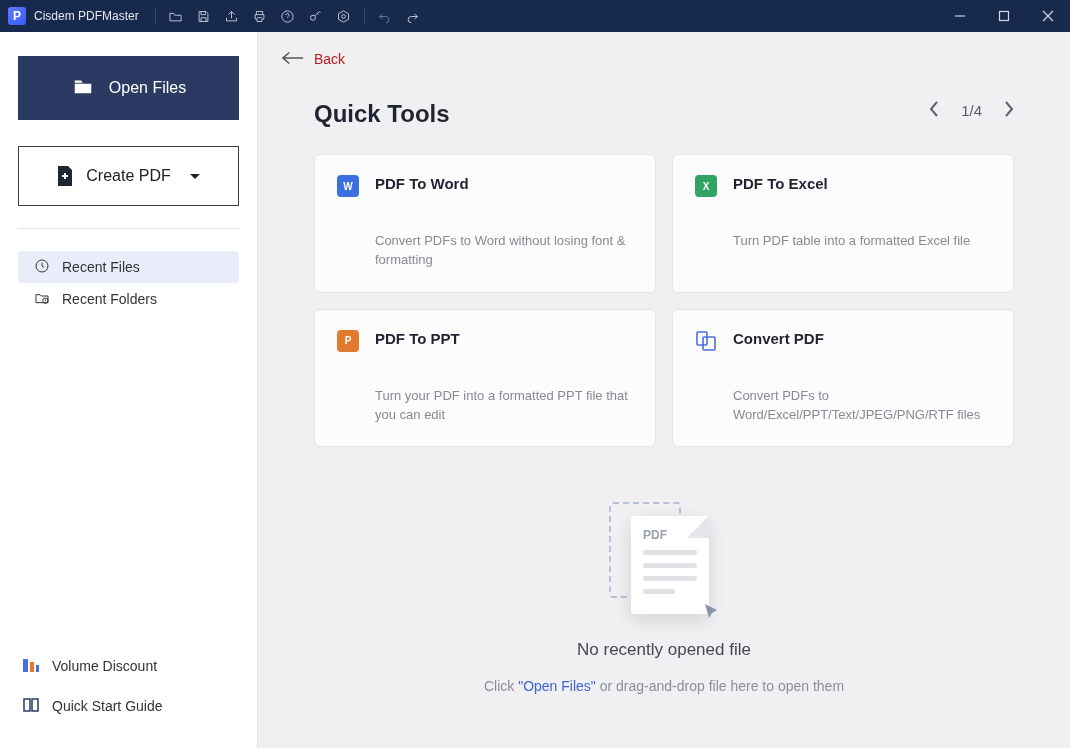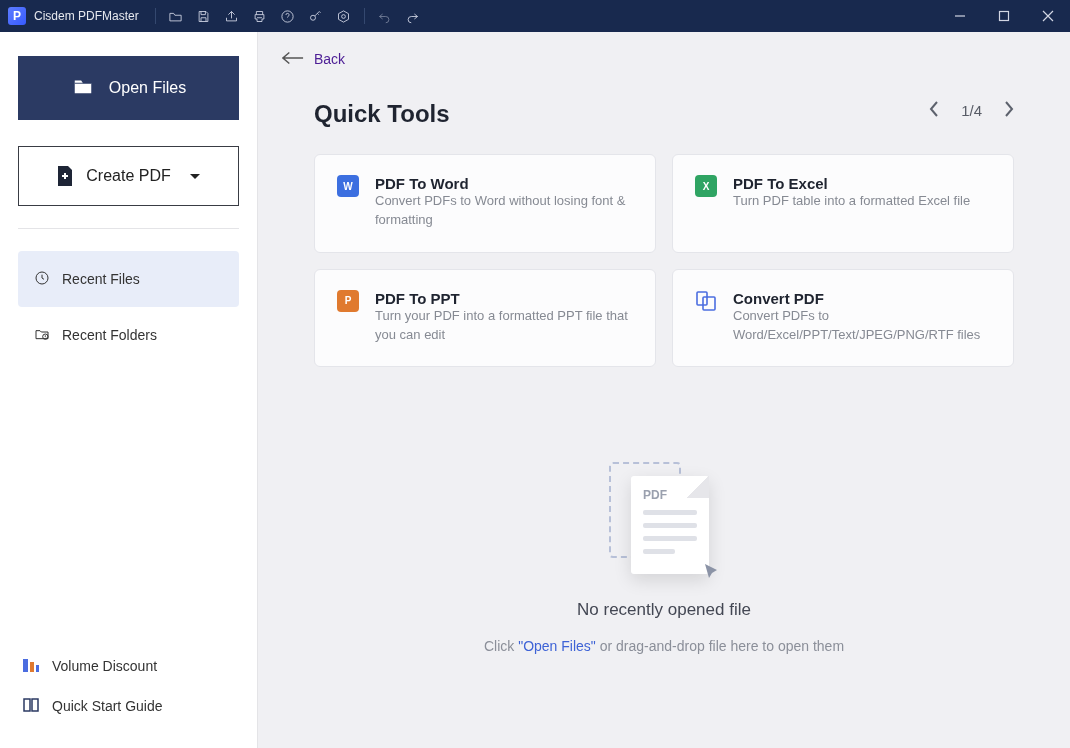--- a/index.html
+++ b/index.html
@@ -44,51 +44,51 @@
     margin-top: 26px; height: 60px; border:1px solid #393c44;
     display:flex; align-items:center; justify-content:center;
     font-size: 16px; gap: 12px; background:#fff; color:#222;
   }
   .create-pdf-btn .doc-icon { width: 18px; height: 22px; position:relative;}
   .create-pdf-btn .doc-icon svg{width:18px;height:22px;}
   .create-pdf-btn .caret { margin-left: 6px; }
   .create-pdf-btn .caret svg{width:12px;height:8px;fill:#222;}
   .divider1 { height:1px; background:#e4e4e7; margin:22px 0; }
   .nav-item {
-    height:56px; display:flex; align-items:center; gap:12px;
+    height:32px; display:flex; align-items:center; gap:12px;
     font-size:14px; color:#333; padding:0 16px; border-radius:4px;
   }
   .nav-item.active { background:#e8edf9; }
   .nav-item svg { width:16px; height:16px; stroke:#333; fill:none; stroke-width:1.5;}
   .sidebar .bottom { margin-top:auto; padding-bottom:10px;}
   .footer-link { height:40px; display:flex; align-items:center; gap:12px; font-size:14px; color:#333; padding:0 4px;}
   .footer-link svg{width:18px;height:18px;}
 
   
   .main { flex:1; background:#f0f0f3; display:flex; flex-direction:column; }
-  .back-row { height:54px; display:flex; align-items:center; padding-left:24px; gap:10px; color:#4c1d95; font-size:14px;}
+  .back-row { height:54px; display:flex; align-items:center; padding-left:24px; gap:10px; color:#b91c1c; font-size:14px;}
   .back-row svg{width:22px;height:14px;stroke:#555;fill:none;stroke-width:1.6;}
   .header-row { display:flex; align-items:center; padding:6px 56px 16px 56px;}
   .header-row h1{font-size:24px;font-weight:700;color:#1f2430;margin-top:8px;}
   .pager { margin-left:auto; display:flex; align-items:center; gap:22px; color:#585c66; font-size:15px;}
   .pager .pg-btn svg{width:10px;height:16px;stroke:#5d626d;fill:none;stroke-width:2;}
 
   .cards { display:grid; grid-template-columns: 1fr 1fr; gap:16px; padding:10px 56px 0 56px;}
   .card {
     background:#fcfcfd; border:1px solid #e4e5ea; border-radius:6px;
     padding:20px 22px 22px 22px;
     display:flex; gap:16px;
   }
   .card .ci { width:22px; height:22px; flex-shrink:0; border-radius:4px; display:flex;align-items:center;justify-content:center;font-size:10px;font-weight:bold;color:#fff;}
   .ci.word{background:#3c6fe0;} .ci.excel{background:#2fa463;} .ci.ppt{background:#e07a2f;}
   .ci.convert{background:none;}
   .ci.convert svg{width:22px;height:22px;stroke:#4b6de0;fill:none;stroke-width:1.6;}
   .card .ct { display:flex; flex-direction:column; }
   .card .ct .title{font-weight:700;color:#1f2430;font-size:15px;}
-  .card .ct .desc{color:#868a93;font-size:13px;line-height:1.45;}
+  .card .ct .desc{color:#868a93;font-size:13px;line-height:1.45;margin-top:40px;}
 
   .dropzone { flex:1; display:flex; flex-direction:column; align-items:center; justify-content:center; gap:18px; padding-top:40px; padding-bottom:40px;}
   .dz-illus { position:relative; width:110px; height:120px;}
   .dz-back { position:absolute; left:0; top:0; width:72px; height:96px; border:2px dashed #b7c0d8; border-radius:4px; background:transparent;}
   .dz-front { position:absolute; left:22px; top:14px; width:78px; height:98px; background:#fff; border-radius:3px; box-shadow:0 6px 18px rgba(0,0,0,.12); padding:12px 12px;}
   .dz-front .fold { position:absolute; right:0; top:0; width:22px; height:22px; background: linear-gradient(135deg, transparent 50%, #e6e6ea 50%); }
   .dz-front .tag{font-size:12px;font-weight:700;color:#9aa0ae;}
   .dz-front .line{height:5px;background:#dfe1e7;border-radius:2px;margin-top:8px;}
   .dz-front .line.s{width:60%;}
   .dz-cursor{position:absolute;right:-2px;bottom:-2px;}

